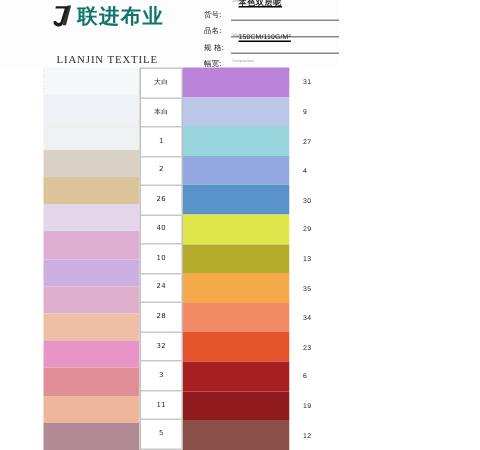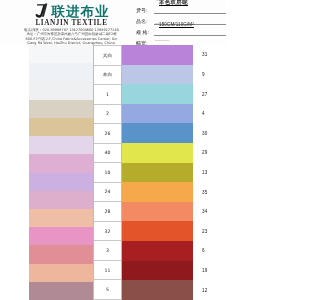--- a/index.html
+++ b/index.html
@@ -48,25 +48,25 @@
     font-size:13.5px;
     font-weight:bold;
     letter-spacing:1px;
     color:#0f766e;
     line-height:16px;
     white-space:nowrap;
   }
   .brand-en{
     font-family:"Liberation Serif", serif;
     font-size:7.2px;
-    font-weight:bold;
+    font-weight:normal;
     letter-spacing:0.6px;
     color:#2b2b2b;
     line-height:8px;
-    margin-top:0px;
+    margin-top:17px;
   }
   .contact{
     margin-top:1px;
   }
   .contact-line{
     font-family:"DejaVu Sans", sans-serif;
     font-size:3.4px;
     line-height:4.4px;
     color:#3a3a3a;
     white-space:nowrap;

